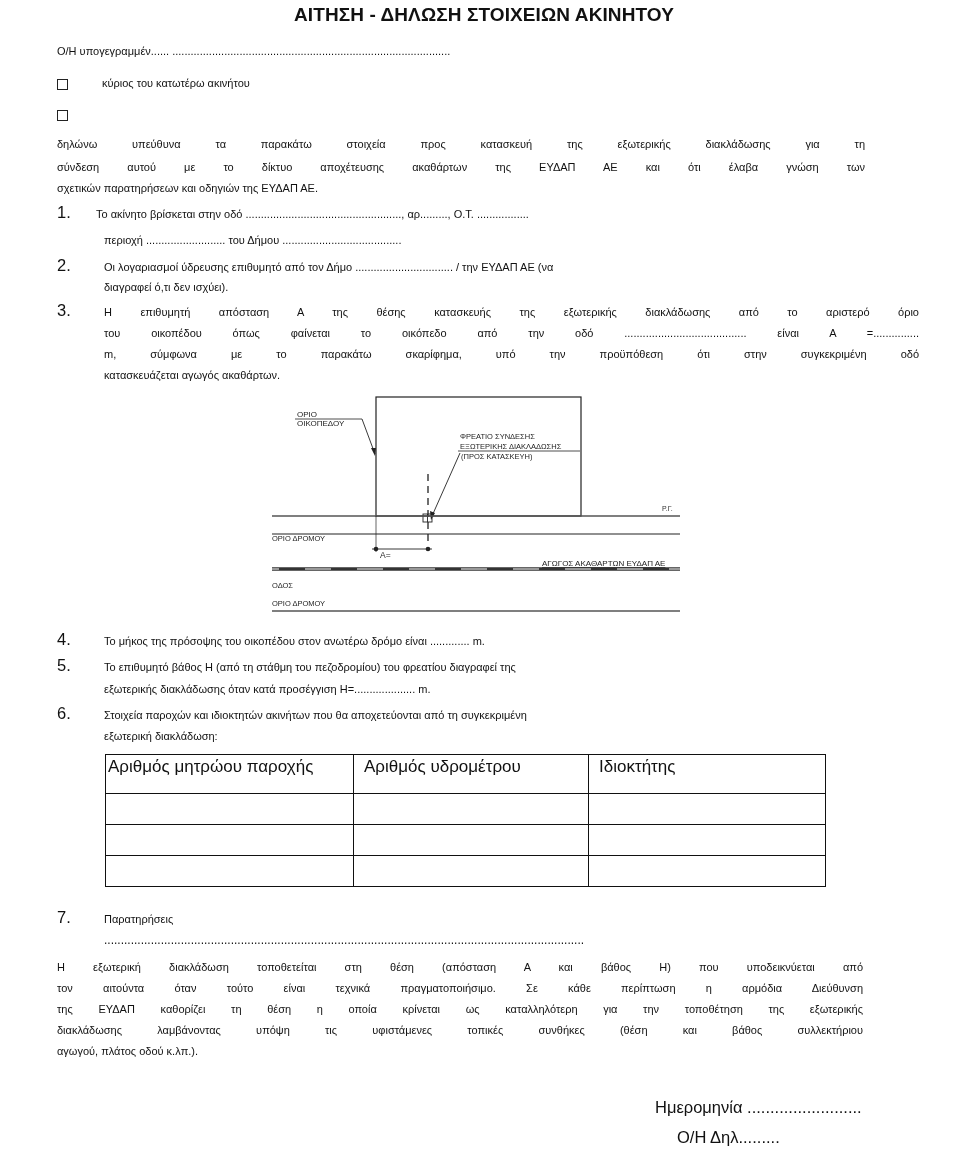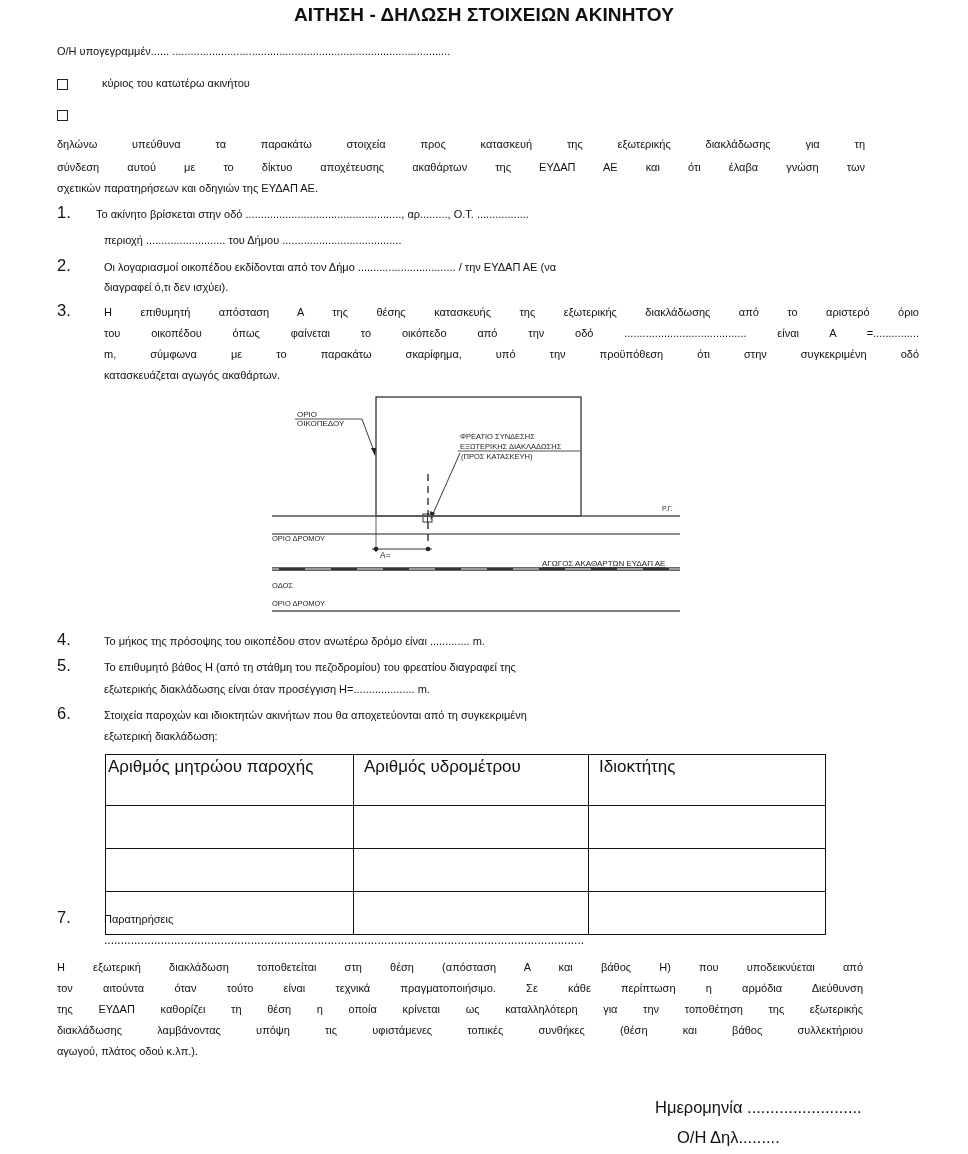--- a/index.html
+++ b/index.html
@@ -14,21 +14,21 @@
   }
   .line { font-size: 11px; line-height: 22px; }
   .num { font-size: 16.5px; }
   .checkbox-glyph {
     display: inline-block; width: 9px; height: 9px; border: 1px solid #222;
   }
   .just { text-align: justify; text-align-last: justify; }
   .table-wrap { position: absolute; left: 105px; top: 754px; }
   table.grid { border-collapse: collapse; }
   table.grid td, table.grid th {
-    border: 1.4px solid #111; padding: 0 0 12px 2px; font-weight: normal;
+    border: 1.4px solid #111; padding: 0 0 0 2px; font-weight: normal;
     text-align: left; vertical-align: top; font-size: 17px;
   }
   table.grid th { height: 36px; padding-top: 2px; }
   table.grid td { height: 30px; }
   .diagram { position: absolute; left: 270px; top: 394px; }
   .sig { font-size: 16.5px; }
 </style>
 </head>
 <body>
 
@@ -45,21 +45,21 @@
 
 <div class="abs line just" style="left:57px; top:133px; width:808px;">δηλώνω υπεύθυνα τα παρακάτω στοιχεία προς κατασκευή της εξωτερικής διακλάδωσης για τη</div>
 <div class="abs line just" style="left:57px; top:156px; width:808px;">σύνδεση αυτού με το δίκτυο αποχέτευσης ακαθάρτων της ΕΥΔΑΠ ΑΕ και ότι έλαβα γνώση των</div>
 <div class="abs line" style="left:57px; top:177px;">σχετικών παρατηρήσεων και οδηγιών της ΕΥΔΑΠ ΑΕ.</div>
 
 <div class="abs num" style="left:57px; top:203px;">1.</div>
 <div class="abs line" style="left:96px; top:203px;">Το ακίνητο βρίσκεται στην οδό ..................................................., αρ........., Ο.Τ. .................</div>
 <div class="abs line" style="left:104px; top:229px;">περιοχή .......................... του Δήμου .......................................</div>
 
 <div class="abs num" style="left:57px; top:256px;">2.</div>
-<div class="abs line" style="left:104px; top:256px;">Οι λογαριασμοί οικοπέδου εκδίδονται από τον Δήμο ................................ / την ΕΥΔΑΠ ΑΕ (να</div>
+<div class="abs line" style="left:104px; top:256px;">Οι λογαριασμοί ύδρευσης επιθυμητό από τον Δήμο ................................ / την ΕΥΔΑΠ ΑΕ (να</div>
 <div class="abs line" style="left:104px; top:276px;">διαγραφεί ό,τι δεν ισχύει).</div>
 
 <div class="abs num" style="left:57px; top:301px;">3.</div>
 <div class="abs line just" style="left:104px; top:301px; width:815px;">Η επιθυμητή απόσταση Α της θέσης κατασκευής της εξωτερικής διακλάδωσης από το αριστερό όριο</div>
 <div class="abs line just" style="left:104px; top:322px; width:815px;">του οικοπέδου όπως φαίνεται το οικόπεδο από την οδό ........................................ είναι Α =...............</div>
 <div class="abs line just" style="left:104px; top:343px; width:815px;">m,  σύμφωνα  με  το  παρακάτω  σκαρίφημα,  υπό  την  προϋπόθεση  ότι  στην  συγκεκριμένη  οδό</div>
 <div class="abs line" style="left:104px; top:364px;">κατασκευάζεται αγωγός ακαθάρτων.</div>
 
 <div class="diagram">
   <svg width="410" height="222" viewBox="0 0 410 222" xmlns="http://www.w3.org/2000/svg" font-family="Liberation Sans, sans-serif">
@@ -104,21 +104,21 @@
     <text x="2" y="212" font-size="7.5" fill="#222">ΟΡΙΟ  ΔΡΟΜΟΥ</text>
     <line x1="2" y1="217" x2="410" y2="217" stroke="#555" stroke-width="1.3"></line>
   </svg>
 </div>
 
 <div class="abs num" style="left:57px; top:630px;">4.</div>
 <div class="abs line" style="left:104px; top:630px;">Το μήκος της πρόσοψης του οικοπέδου στον ανωτέρω δρόμο είναι ............. m.</div>
 
 <div class="abs num" style="left:57px; top:656px;">5.</div>
 <div class="abs line" style="left:104px; top:656px;">Το επιθυμητό βάθος Η (από τη στάθμη του πεζοδρομίου) του φρεατίου διαγραφεί της</div>
-<div class="abs line" style="left:104px; top:678px;">εξωτερικής διακλάδωσης είναι όταν προσέγγιση Η=.................... m.</div>
+<div class="abs line" style="left:104px; top:678px;">εξωτερικής διακλάδωσης όταν κατά προσέγγιση Η=.................... m.</div>
 
 <div class="abs num" style="left:57px; top:704px;">6.</div>
 <div class="abs line" style="left:104px; top:704px;text-align:right;">Στοιχεία παροχών και ιδιοκτητών ακινήτων που θα αποχετεύονται από τη συγκεκριμένη</div>
 <div class="abs line" style="left:104px; top:725px;">εξωτερική διακλάδωση:</div>
 
 <div class="table-wrap">
   <table class="grid">
     <tbody>
         <tr>
       <th style="width:245px;">Αριθμός μητρώου παροχής</th>

